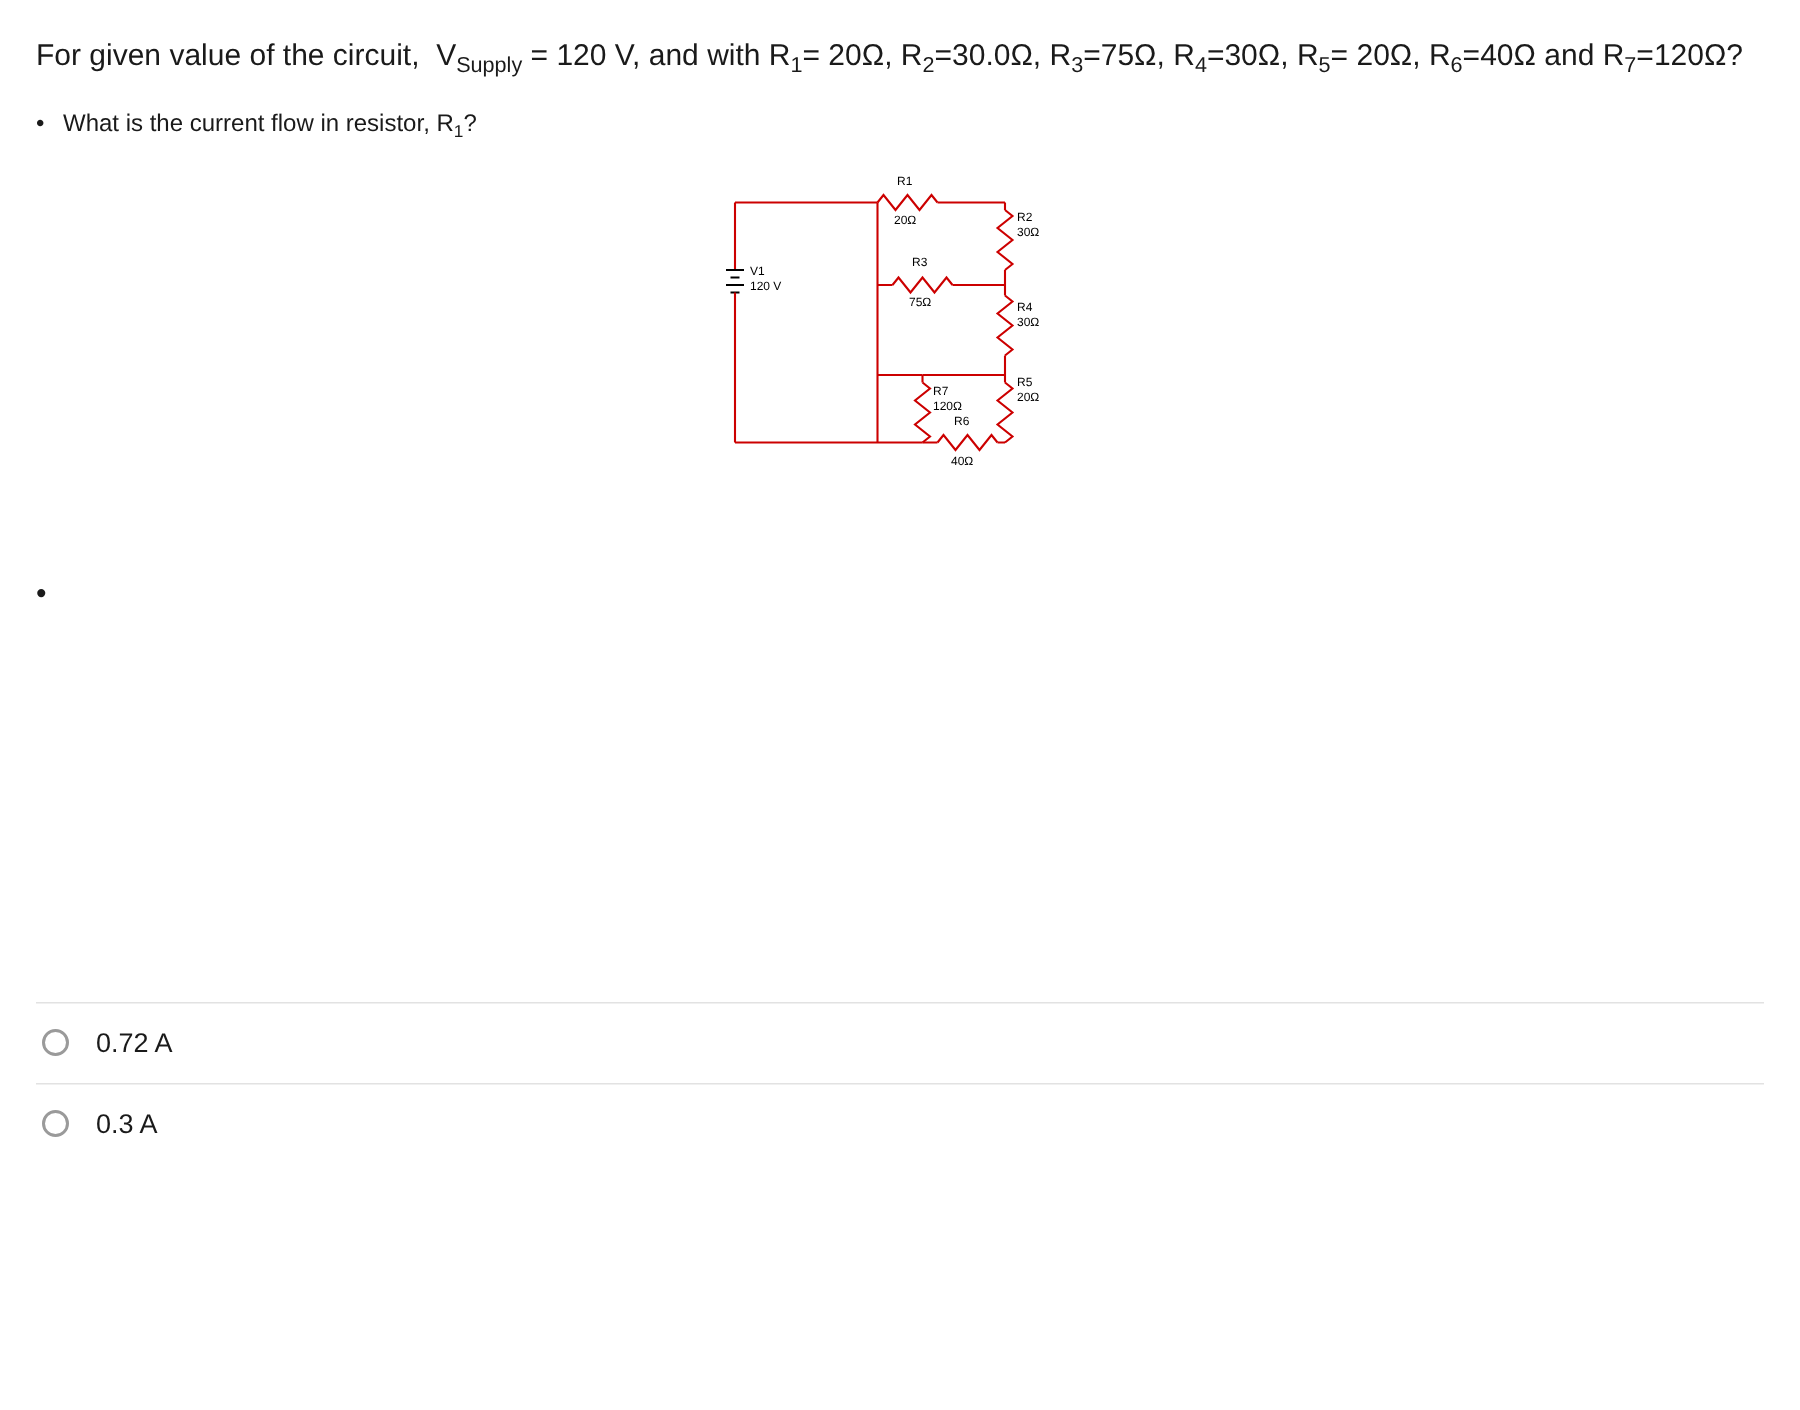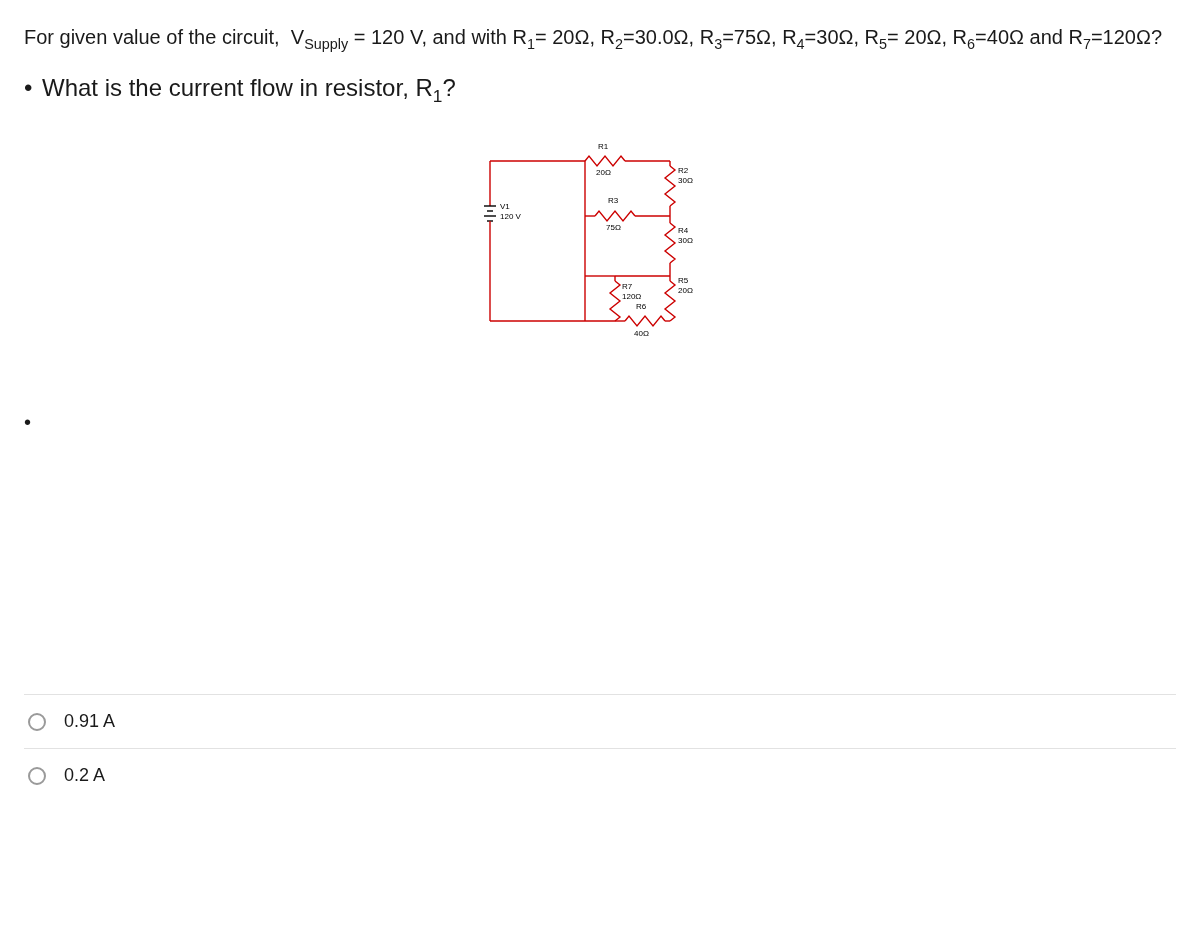--- a/index.html
+++ b/index.html
@@ -11,22 +11,22 @@
     width: 1200px;
     box-sizing: border-box;
   }
   .question-stem {
     font-size: 20px;
     font-weight: 400;
     line-height: 1.7;
     margin-bottom: 18px;
   }
   .bullet-line {
-    font-size: 24px;
-    margin: 4px 0 24px 18px;
+    font-size: 16px;
+    margin: 4px 0 10px 18px;
   }
   .bullet-line::before {
     content: "•";
     display: inline-block;
     width: 18px;
     margin-left: -18px;
   }
   .empty-bullet {
     font-size: 20px;
     margin: 60px 0 0 18px;
@@ -158,19 +158,19 @@
     <line class="wire" x1="115" y1="145" x2="115" y2="190"></line>
     <line class="wire" x1="20" y1="190" x2="145" y2="190"></line>
   </svg>
 </div>
 
 <div class="empty-bullet">&nbsp;</div>
 
 <div class="options">
   <div class="option-row">
     <span class="radio"></span>
-    <span>0.91 A</span>
+    <span>0.72 A</span>
   </div>
   <div class="option-row">
     <span class="radio"></span>
-    <span>0.2 A</span>
+    <span>0.3 A</span>
   </div>
 </div>
 
 </body></html>

